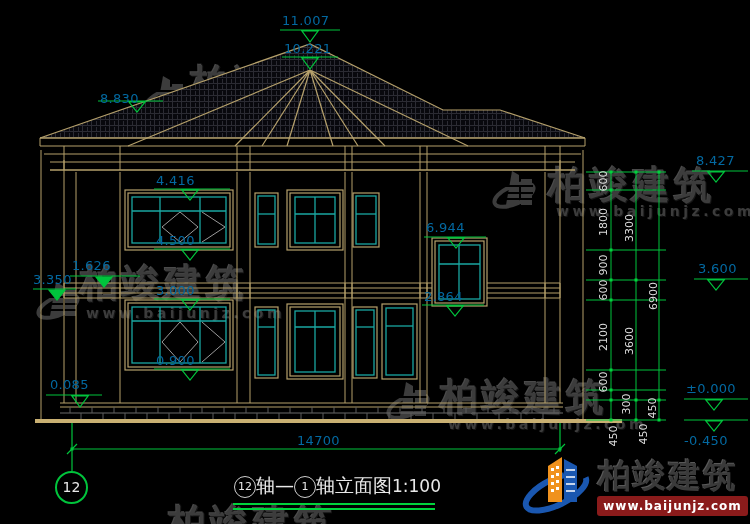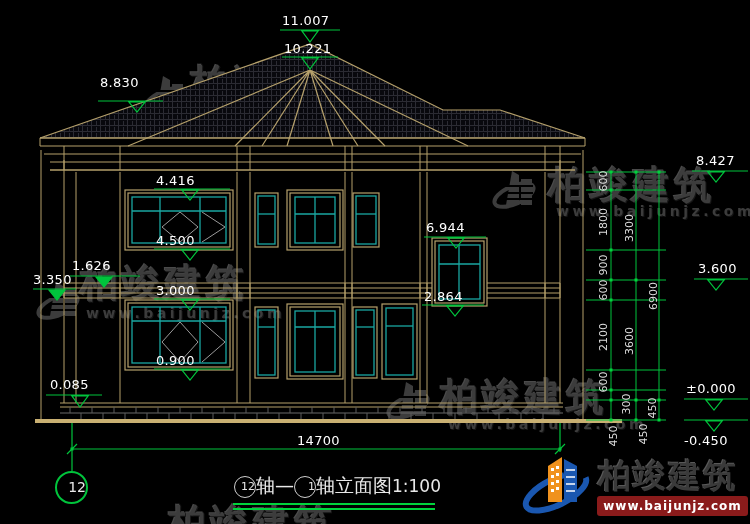--- a/index.html
+++ b/index.html
@@ -1,35 +1,35 @@
 <!DOCTYPE html>
 <html><head>
 <meta charset="utf-8">
 <style>
   html,body{margin:0;padding:0;background:#000;}
   .stage{position:relative;width:750px;height:524px;background:#000;overflow:hidden;
          font-family:"DejaVu Sans",sans-serif;}
   svg{display:block;}
   .layer{position:absolute;left:0;top:0;}
   
-  .lab{position:absolute;color:#ffffff;font-size:13px;line-height:13px;
+  .lab{position:absolute;color:#0369a1;font-size:13px;line-height:13px;
        letter-spacing:.3px;white-space:nowrap;}
   .vlab{position:absolute;color:#dcdcdc;font-size:11px;line-height:11px;white-space:nowrap;
         transform:translate(-50%,-50%) rotate(-90deg);}
   
   .wm{position:absolute;color:#3c3c3c;font-weight:bold;white-space:nowrap;
       mix-blend-mode:lighten;}
   .wm-name{font-size:38px;line-height:38px;letter-spacing:4px;
            text-shadow:1px 1px 0 #161616,-1px -1px 0 #4a4a4a;}
   .wm-site{font-size:14px;line-height:14px;letter-spacing:3.5px;
            text-shadow:1px 1px 0 #141414;}
   .wm-ico{position:absolute;mix-blend-mode:lighten;}
   
   .bubble{position:absolute;width:29px;height:29px;border:2px solid #00c43c;border-radius:50%;
-          color:#e8e8e8;font-size:14px;text-align:right;line-height:29px;}
+          color:#e8e8e8;font-size:14px;text-align:center;line-height:29px;}
   .bubble.small{width:20px;height:20px;border:1.5px solid #cfcfcf;line-height:20px;
                 font-size:11px;color:#e8e8e8;display:inline-block;position:static;
                 vertical-align:middle;}
   
   .title{position:absolute;left:230px;top:472px;width:215px;text-align:center;color:#e8e8e8;}
   .title-row{font-size:19px;line-height:26px;white-space:nowrap;}
   .title-scale{font-size:17px;margin-left:0;text-align:right;}
   .tline{position:absolute;left:233px;width:202px;height:2px;background:#00d43c;}
   
   .logo-name{position:absolute;left:598px;top:458px;font-size:33px;line-height:36px;
@@ -244,21 +244,21 @@
 
     <g stroke="#00c43c" stroke-width="1.2" fill="none">
       <path d="M72,423 V471 M560,423 V452"></path>
       <path d="M72,449 H560"></path>
       <path d="M67,454 L77,444 M555,454 L565,444"></path>
     </g>
   </svg>
 
   <div class="lab" style="left:282px;top:14px">11.007</div>
   <div class="lab" style="left:284px;top:42px">10.221</div>
-  <div class="lab" style="left:100px;top:76px">8.830</div>
+  <div class="lab" style="left:100px;top:92px">8.830</div>
   <div class="lab" style="left:156px;top:174px">4.416</div>
   <div class="lab" style="left:156px;top:234px">4.500</div>
   <div class="lab" style="left:72px;top:259px">1.626</div>
   <div class="lab" style="left:33px;top:273px">3.350</div>
   <div class="lab" style="left:156px;top:284px">3.000</div>
   <div class="lab" style="left:156px;top:354px">0.900</div>
   <div class="lab" style="left:50px;top:378px">0.085</div>
   <div class="lab" style="left:426px;top:221px">6.944</div>
   <div class="lab" style="left:424px;top:290px">2.864</div>
   <div class="lab" style="left:696px;top:154px">8.427</div>

